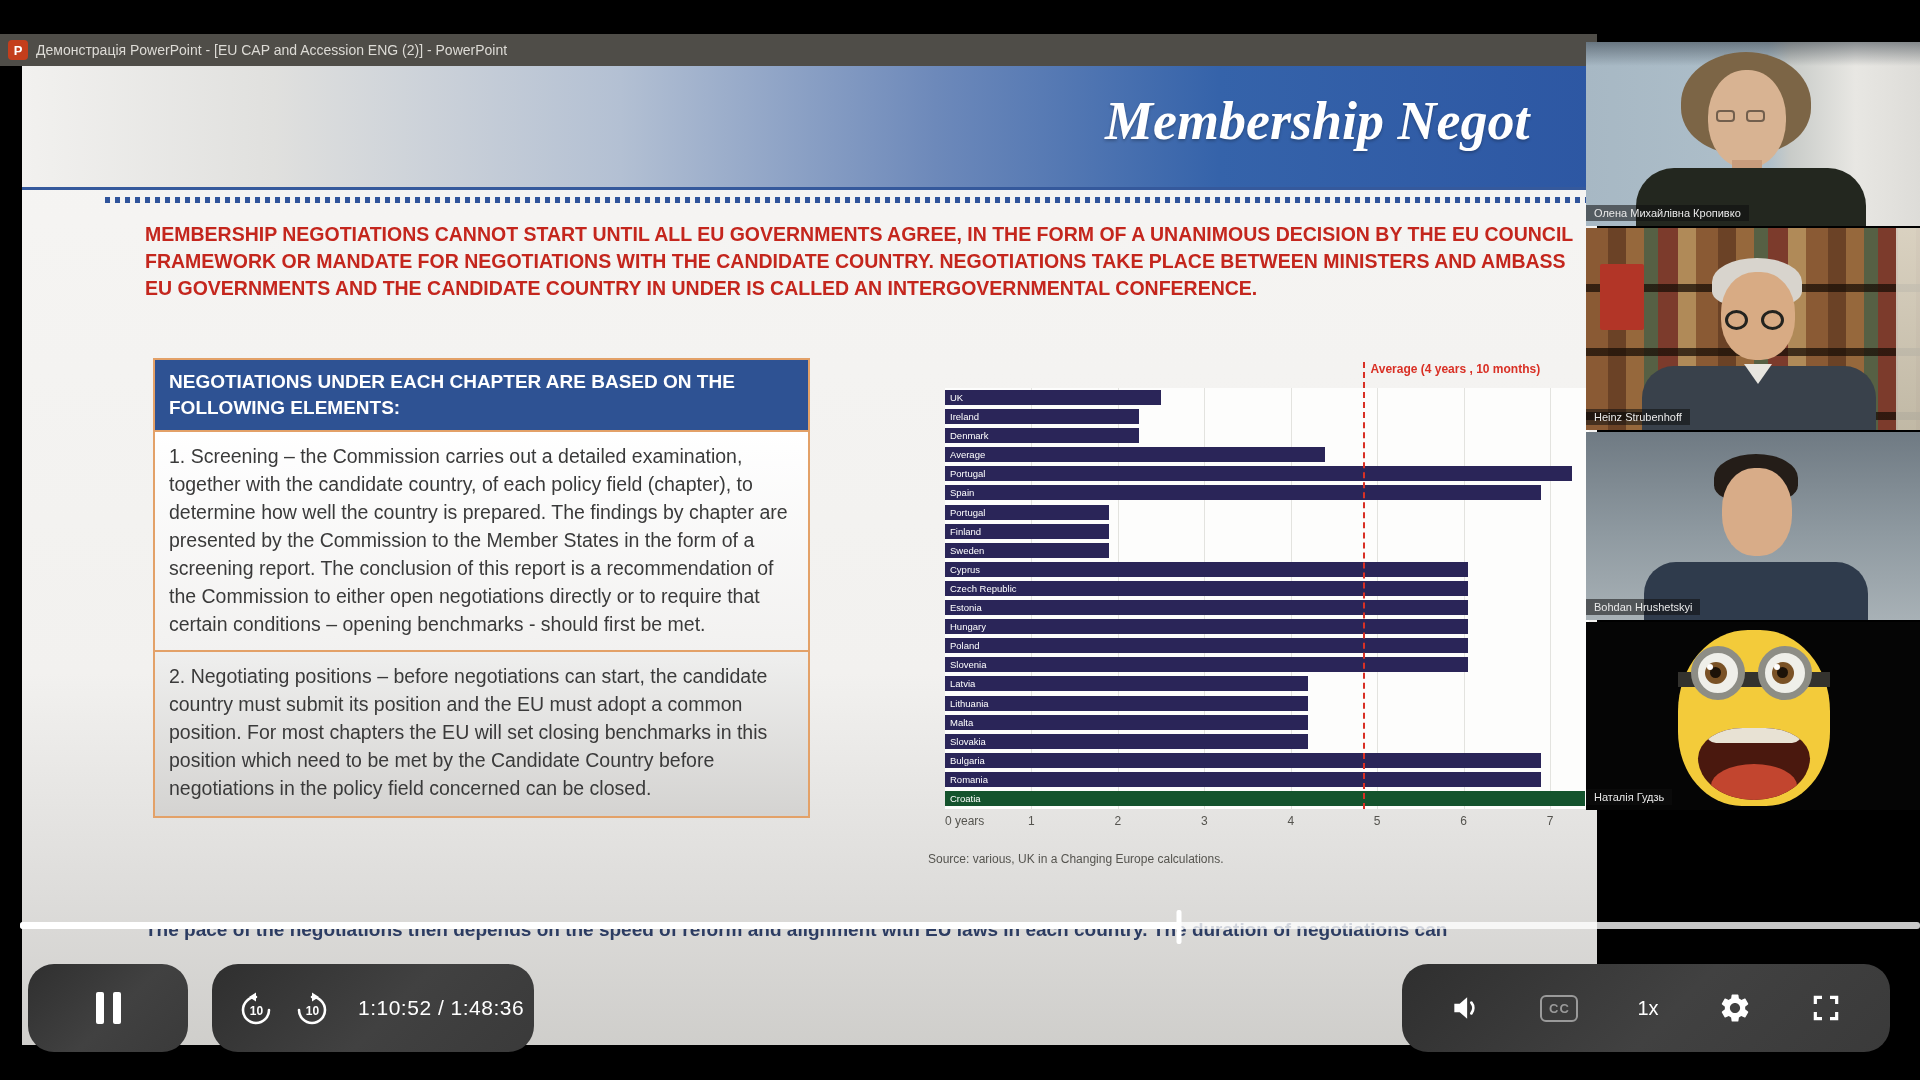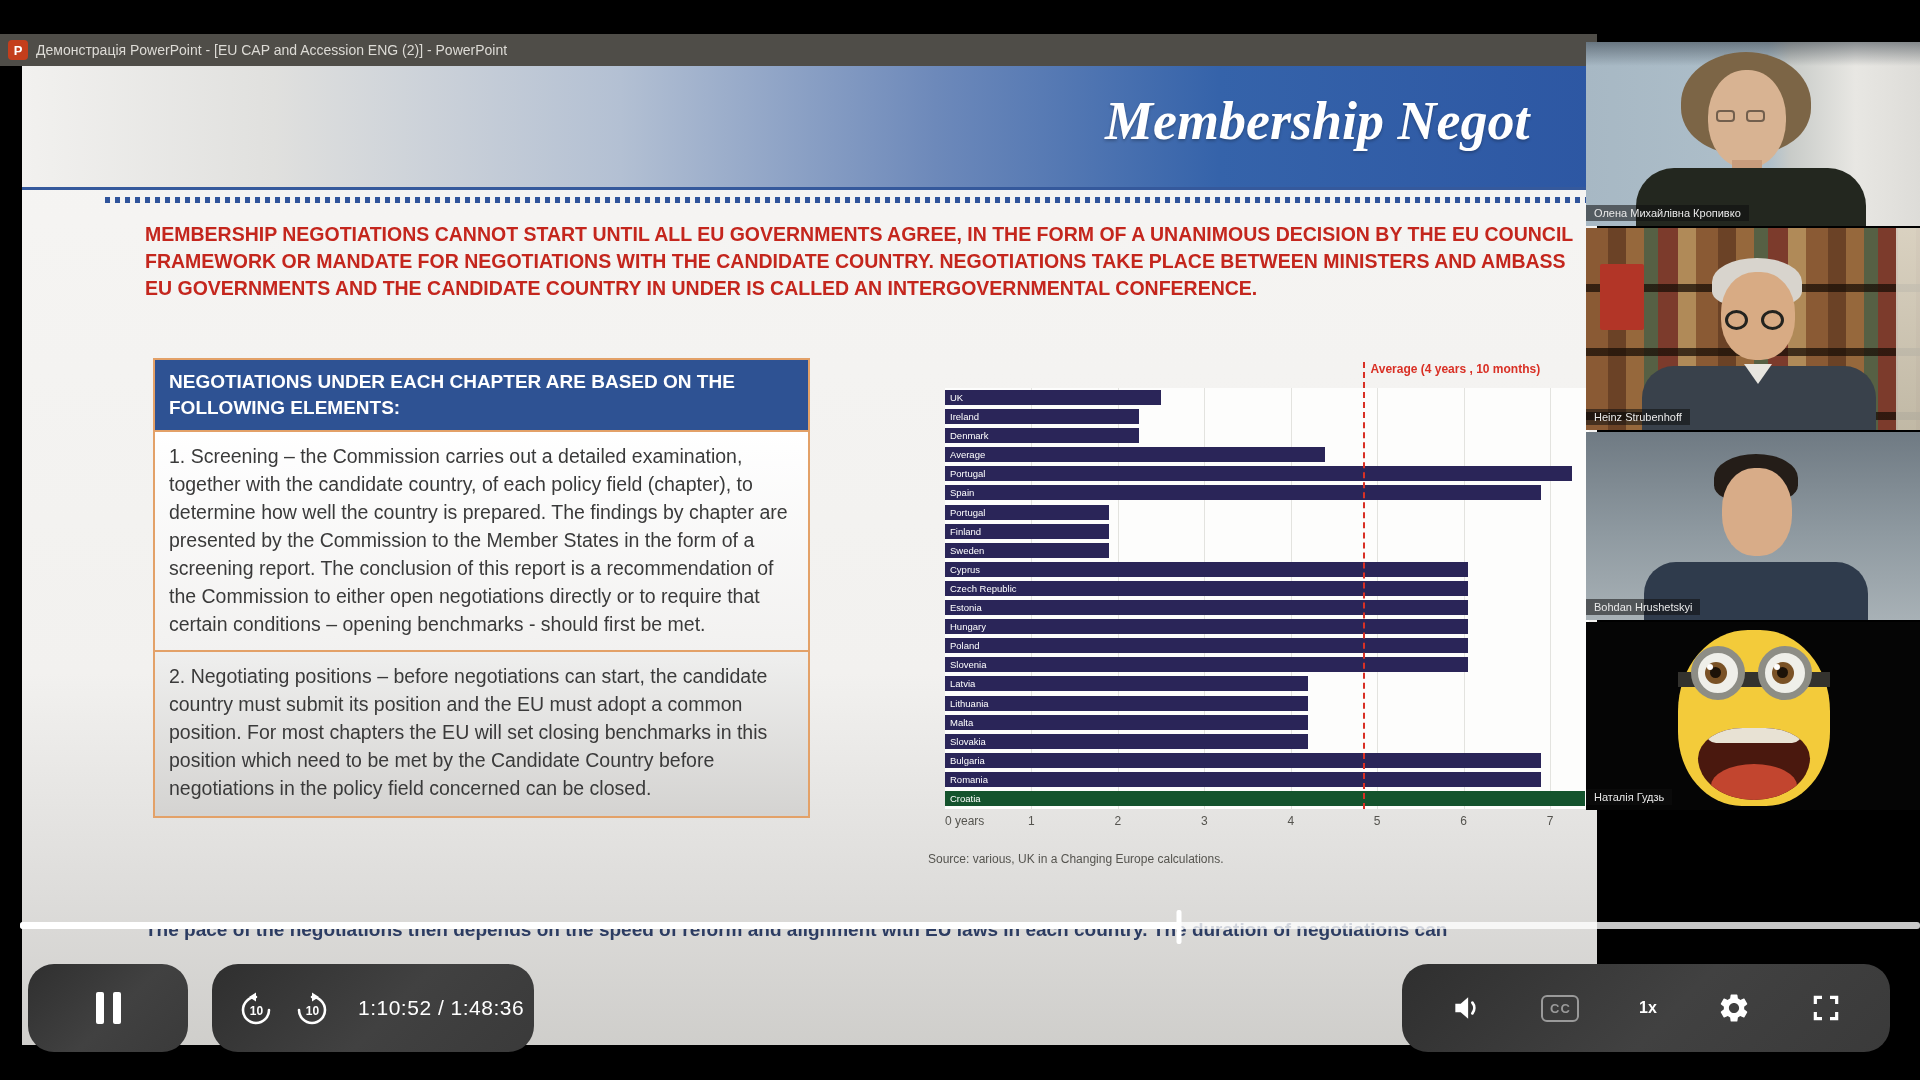--- a/index.html
+++ b/index.html
@@ -97,21 +97,21 @@
   
   .pill{position:absolute;top:964px;height:88px;background:linear-gradient(135deg,#2f2f2f 0%,#414141 55%,#3a3a3a 100%);border-radius:26px;display:flex;align-items:center;z-index:50;}
   .pill-play{left:28px;width:160px;justify-content:center;}
   .pause-btn{display:flex;gap:9px;cursor:pointer;}
   .pause-btn span{display:block;width:8px;height:32px;background:#fff;border-radius:2px;}
   .pill-time{left:212px;width:322px;padding:0 26px;gap:20px;}
   .time-text{color:#fff;font-size:21px;letter-spacing:.5px;white-space:nowrap;margin-left:8px;}
   .pill-right{left:1402px;width:488px;justify-content:space-around;padding:6px 18px;}
   .icon-btn{display:flex;align-items:center;justify-content:center;cursor:pointer;}
   .cc-box{width:38px;height:27px;border:2.5px solid #9a9a9a;border-radius:6px;color:#9a9a9a;font-weight:bold;font-size:13px;display:flex;align-items:center;justify-content:center;letter-spacing:1px;}
-  .speed-label{color:#fff;font-size:16px;font-weight:700;}
+  .speed-label{color:#fff;font-size:20px;font-weight:400;}
 </style>
 </head>
 <body>
 
 <div class="stage">
 
   <div class="topbar">
     <div class="ppt-icon">P</div>
     <div class="topbar-title">Демонстрація PowerPoint - [EU CAP and Accession ENG (2)] - PowerPoint</div>
   </div>

